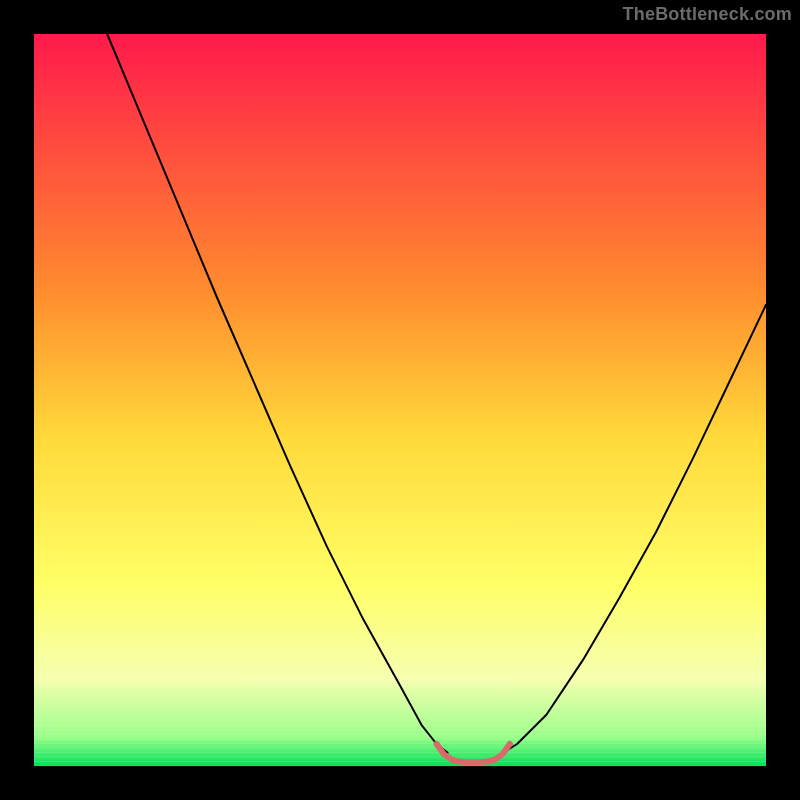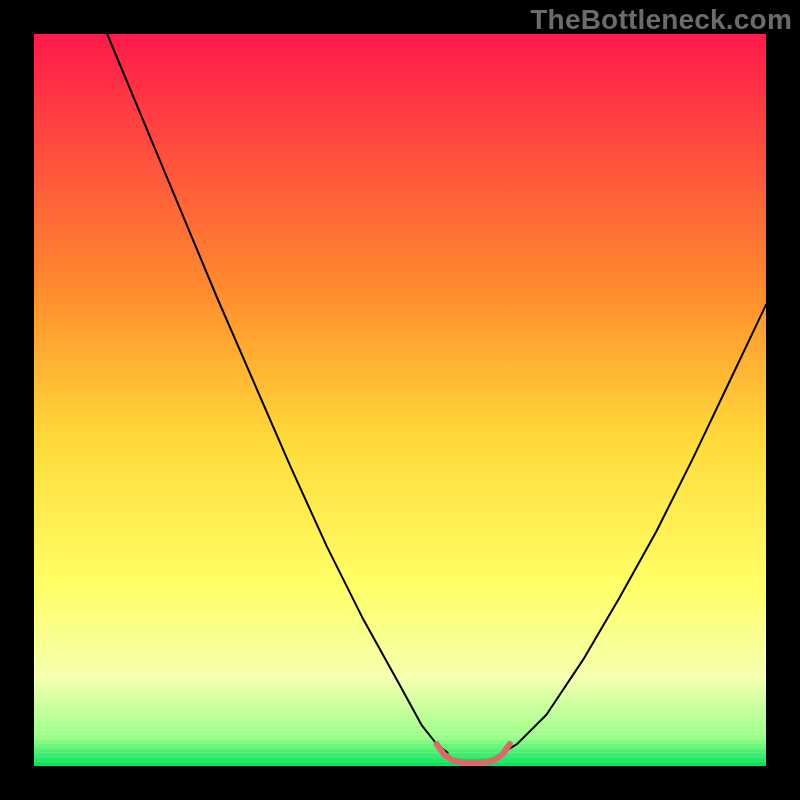--- a/index.html
+++ b/index.html
@@ -14,21 +14,21 @@
   .frame {
     position: relative;
     width: 800px;
     height: 800px;
     background: #000;
   }
   .watermark {
     position: absolute;
     top: 4px;
     right: 8px;
-    font-size: 28px;
+    font-size: 18px;
     font-weight: 600;
     color: #6b6b6b;
     letter-spacing: 0.2px;
     z-index: 10;
   }
   svg {
     position: absolute;
     top: 0;
     left: 0;
   }

